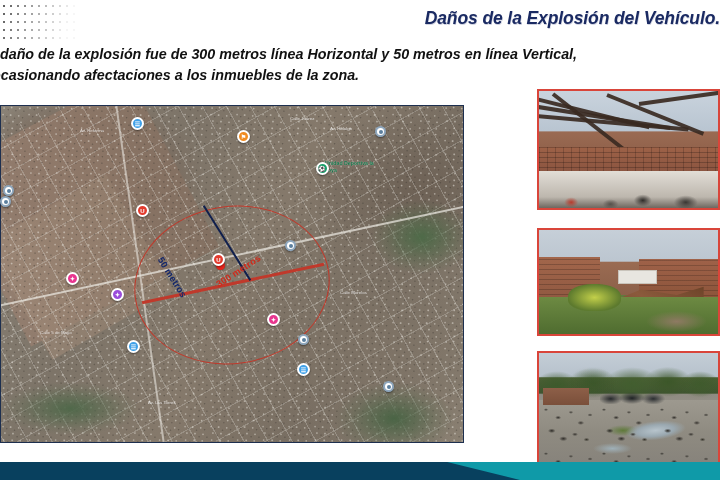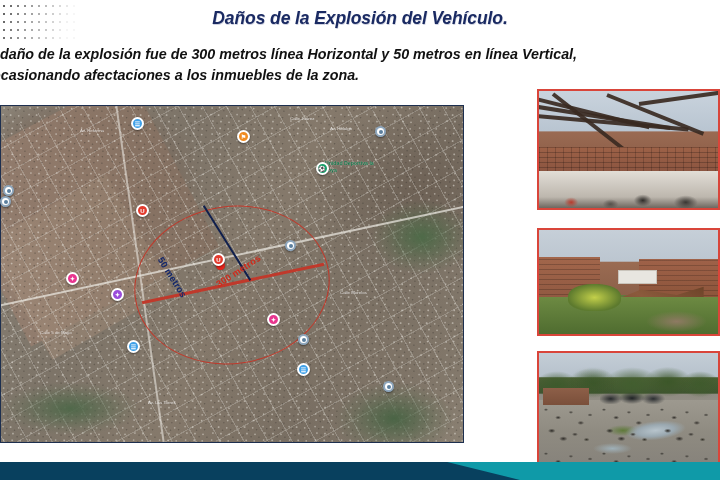--- a/index.html
+++ b/index.html
@@ -18,21 +18,21 @@
     display: grid;
     grid-template-columns: repeat(11, 1fr);
     grid-template-rows: repeat(5, 1fr);
     align-items: center; justify-items: center;
   }
   #dot-grid i { display: block; width: 2px; height: 2px; border-radius: 50%; background: #2b2b2b; }
 
   
   #page-title {
     position: absolute; left: 0; top: 8px; width: 720px;
-    text-align: center;
+    text-align: right;
     font-size: 17.5px; font-weight: bold; font-style: italic;
     color: #1a2a62; letter-spacing: -0.1px;
     text-shadow: 0.5px 0.5px 0 rgba(120,130,170,.35);
   }
   #body-text {
     position: absolute; left: -8px; top: 44px; width: 732px;
     font-size: 14.3px; font-weight: bold; font-style: italic;
     color: #111; line-height: 1.48;
     white-space: pre-wrap;
   }

